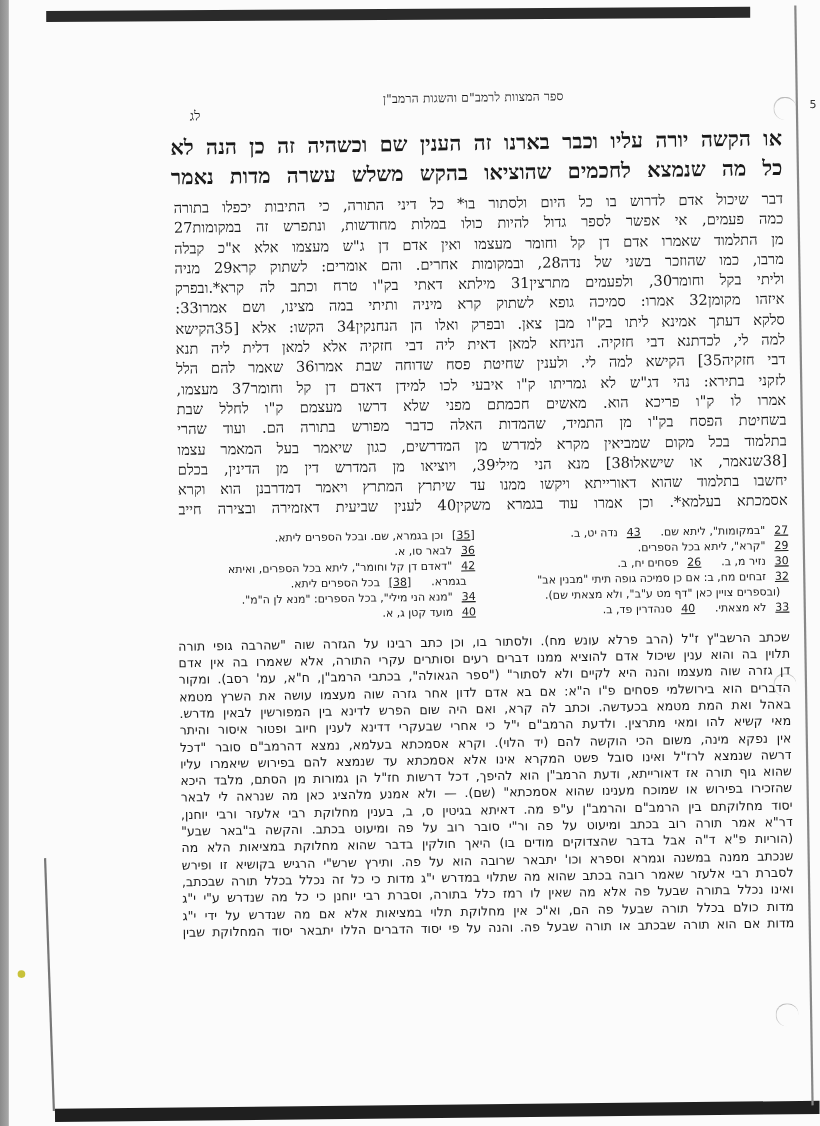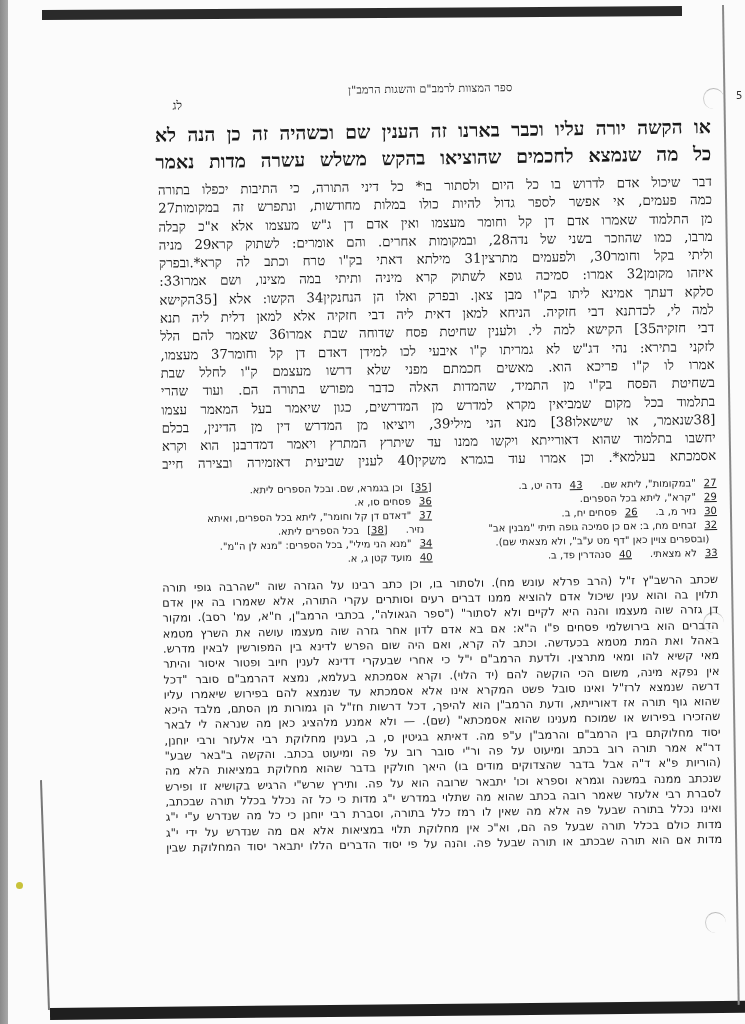--- a/index.html
+++ b/index.html
@@ -112,23 +112,23 @@
     <div class="col right" id="fn-right">
         <div class="note-row"><span class="num">27</span><span>"במקומות", ליתא שם.</span><span class="gap"></span><span class="num">43</span><span>נדה יט, ב.</span></div>
         <div class="note-row"><span class="num">29</span><span>"קרא", ליתא בכל הספרים.</span></div>
         <div class="note-row"><span class="num">30</span><span>נזיר מ, ב.</span><span class="gap"></span><span class="num">26</span><span>פסחים יח, ב.</span></div>
         <div class="note-row"><span class="num">32</span><span>זבחים מח, ב: אם כן סמיכה גופה תיתי "מבנין אב"</span></div>
         <div class="note-row"><span class="num"></span><span>(ובספרים צויין כאן "דף מט ע"ב", ולא מצאתי שם).</span></div>
         <div class="note-row"><span class="num">33</span><span>לא מצאתי.</span><span class="gap"></span><span class="num">40</span><span>סנהדרין פד, ב.</span></div>
       </div>
     <div class="col left" id="fn-left">
         <div class="note-row"><span class="num">[35]</span><span>וכן בגמרא, שם. ובכל הספרים ליתא.</span></div>
-        <div class="note-row"><span class="num">36</span><span>פסחים סו, א.</span></div>
-        <div class="note-row"><span class="num">37</span><span>"דאדם דן קל וחומר", ליתא בכל הספרים, ואיתא</span></div>
-        <div class="note-row"><span class="num"></span><span>נזיר.</span><span class="gap"></span><span class="num">[38]</span><span>בכל הספרים ליתא.</span></div>
+        <div class="note-row"><span class="num">36</span><span>לבאר סו, א.</span></div>
+        <div class="note-row"><span class="num">42</span><span>"דאדם דן קל וחומר", ליתא בכל הספרים, ואיתא</span></div>
+        <div class="note-row"><span class="num"></span><span>בגמרא.</span><span class="gap"></span><span class="num">[38]</span><span>בכל הספרים ליתא.</span></div>
         <div class="note-row"><span class="num">34</span><span>"מנא הני מילי", בכל הספרים: "מנא לן ה"מ".</span></div>
         <div class="note-row"><span class="num">40</span><span>מועד קטן ג, א.</span></div>
       </div>
   </div>
 
   <div class="comm-lines" id="comm-lines">
       <div>שכתב הרשב"ץ ז"ל (הרב פרלא עונש מח).      ולסתור בו, וכן כתב רבינו על הגזרה שוה "שהרבה גופי תורה</div>
       <div>תלוין בה והוא ענין שיכול אדם להוציא ממנו דברים רעים וסותרים עקרי התורה, אלא שאמרו בה אין אדם</div>
       <div>דן גזרה שוה מעצמו והנה היא לקיים ולא לסתור" ("ספר הגאולה", בכתבי הרמב"ן, ח"א, עמ' רסב). ומקור</div>
       <div>הדברים הוא בירושלמי פסחים פ"ו ה"א: אם בא אדם לדון אחר גזרה שוה מעצמו עושה את השרץ מטמא</div>

